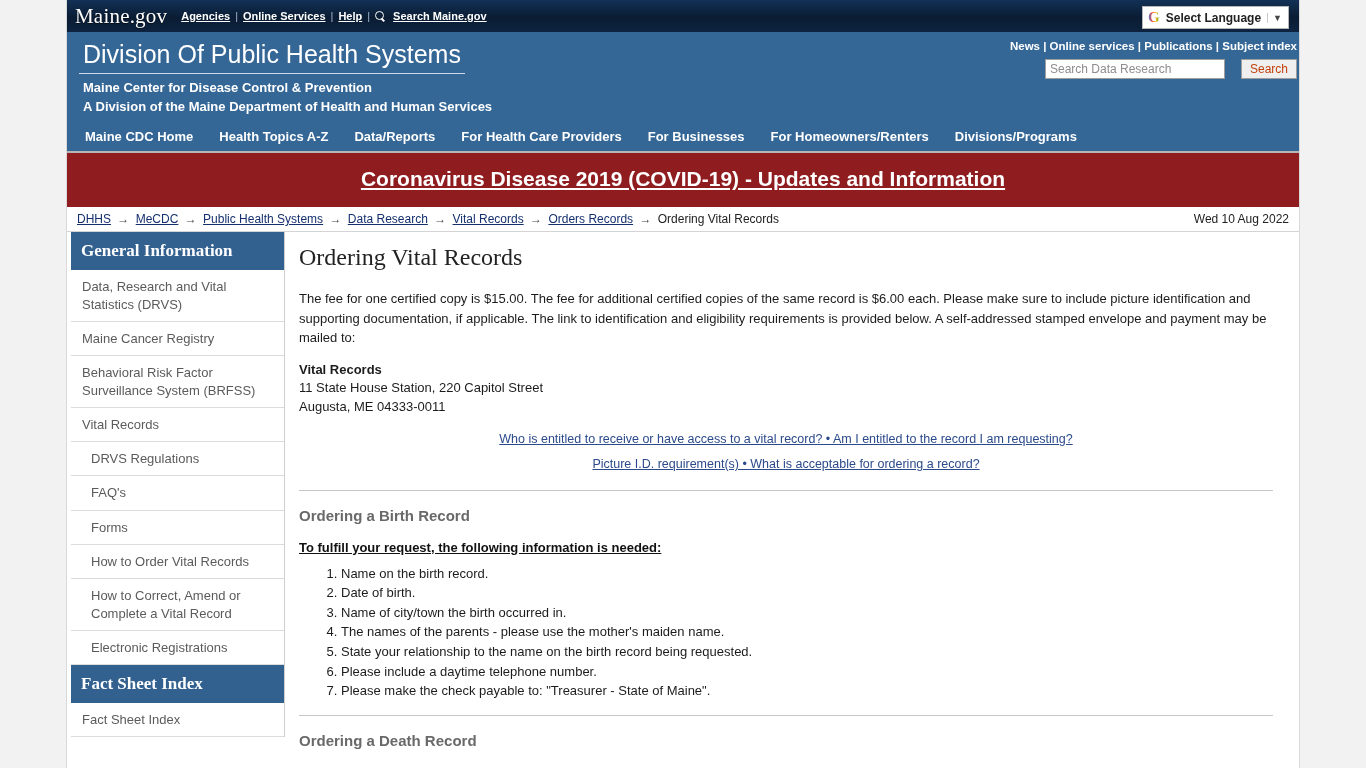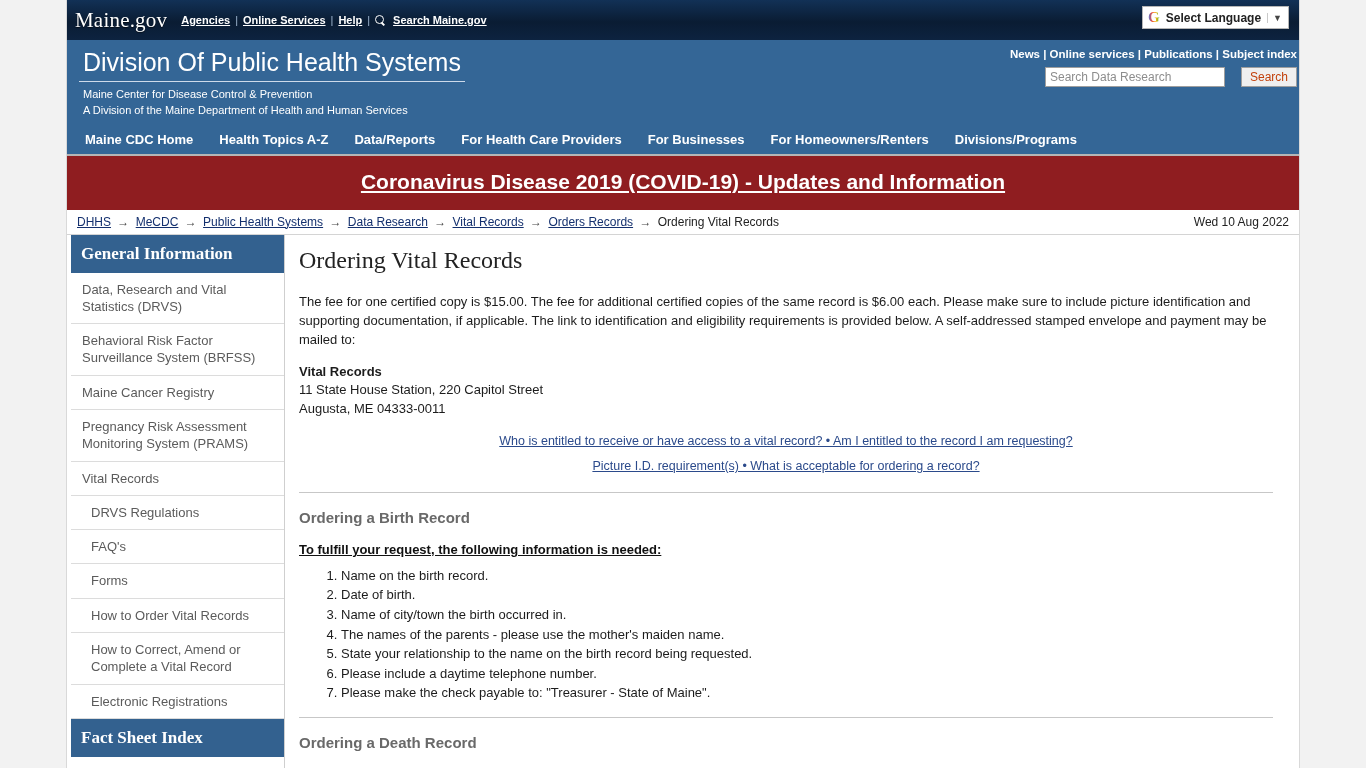--- a/index.html
+++ b/index.html
@@ -18,21 +18,21 @@
     width: 1234px;
     min-height: 768px;
     background: #ffffff;
     border-left: 1px solid #d9d9d9;
     border-right: 1px solid #d9d9d9;
     box-sizing: border-box;
   }
 
   
   .maine-bar {
-    height: 40px;
+    height: 32px;
     background: #0d2340;
     background: linear-gradient(to bottom, #123156 0%, #0a1c33 55%, #0d2340 100%);
     display: flex;
     align-items: center;
     padding: 0 8px 0 8px;
     position: relative;
   }
   .maine-logo {
     font-family: "Liberation Serif", serif;
     font-size: 21px;
@@ -134,22 +134,22 @@
     color: #ffffff;
     font-weight: normal;
     line-height: 1.15;
     display: inline-block;
     border-bottom: 1px solid #cddaea;
     padding: 0 4px 4px 4px;
     margin-left: 2px;
   }
   .agency-sub {
     color: #ffffff;
-    font-size: 11px;
-    font-weight: normal;
+    font-size: 13px;
+    font-weight: bold;
     margin: 5px 0 0 6px;
     line-height: 1.45;
   }
   .agency-right {
     position: absolute;
     right: 2px;
     top: 8px;
     text-align: right;
   }
   .agency-right .toplinks {
@@ -384,23 +384,22 @@
     </div>
     <div class="crumb-date">Wed 10 Aug 2022</div>
   </div>
 
   <div class="body-wrap">
 
     <div class="sidebar">
 
       <div class="side-head">General Information</div>
       <div class="side-item"><a href="#">Data, Research and Vital Statistics (DRVS)</a></div>
+      <div class="side-item"><a href="#">Maine Cancer Registry</a></div>
       <div class="side-item"><a href="#">Behavioral Risk Factor Surveillance System (BRFSS)</a></div>
-      <div class="side-item"><a href="#">Maine Cancer Registry</a></div>
-      <div class="side-item"><a href="#">Pregnancy Risk Assessment Monitoring System (PRAMS)</a></div>
       <div class="side-item"><a href="#">Vital Records</a></div>
       <div class="side-item sub"><a href="#">DRVS Regulations</a></div>
       <div class="side-item sub"><a href="#">FAQ's</a></div>
       <div class="side-item sub"><a href="#">Forms</a></div>
       <div class="side-item sub"><a href="#">How to Order Vital Records</a></div>
       <div class="side-item sub"><a href="#">How to Correct, Amend or Complete a Vital Record</a></div>
       <div class="side-item sub"><a href="#">Electronic Registrations</a></div>
 
       <div class="side-head">Fact Sheet Index</div>
       <div class="side-item"><a href="#">Fact Sheet Index</a></div>

